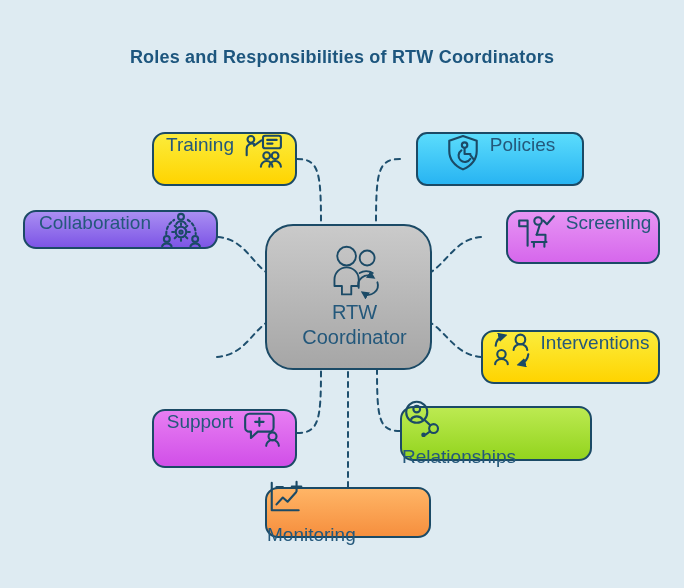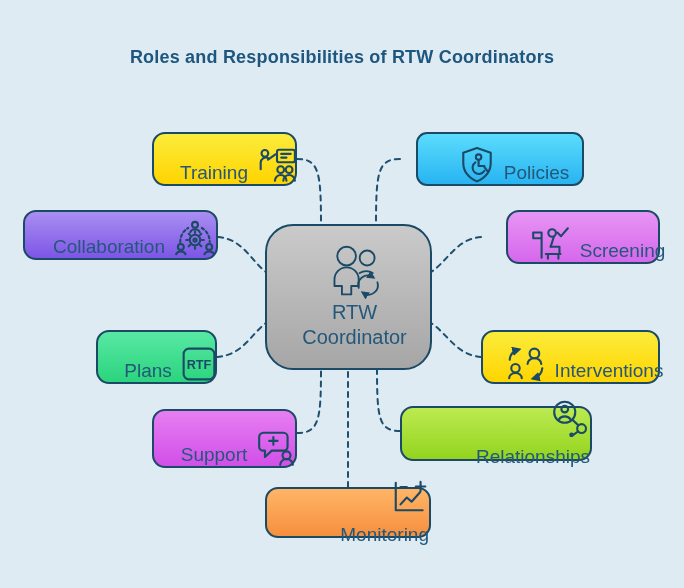--- a/index.html
+++ b/index.html
@@ -4,23 +4,23 @@
 <style>
   html,body{margin:0;padding:0;}
   body{background:var(--background,#DEEBF2);}
   .canvas{position:relative;width:684px;height:588px;overflow:hidden;
           font-family:"Liberation Sans",sans-serif;background:var(--background,#DEEBF2);}
   .title{position:absolute;top:47px;left:0;width:100%;text-align:center;
          font-size:18px;font-weight:bold;color:var(--title-color,#1D567E);letter-spacing:.2px;}
   .connector-layer{position:absolute;left:0;top:0;width:684px;height:588px;}
   .connector-layer path{fill:none;stroke:var(--connector,#1E4F6E);stroke-width:2;
          stroke-dasharray:5 5;stroke-linecap:round;}
-  .node{position:absolute;display:flex;align-items:flex-end;justify-content:center;gap:9px;
+  .node{position:absolute;display:flex;align-items:flex-start;justify-content:center;gap:9px;
         border:2px solid var(--stroke,#1B4A66);border-radius:13px;box-sizing:border-box;
-        color:var(--text,#24587B);font-size:19px;white-space:nowrap;padding-left:28px;}
+        color:var(--text,#24587B);font-size:19px;white-space:nowrap;}
   .center-node{position:absolute;display:flex;flex-direction:column;align-items:center;
         justify-content:center;border:2px solid var(--stroke,#1B4A66);border-radius:28px;
         box-sizing:border-box;color:var(--text,#24587B);font-size:20px;line-height:1.25;}
   .icon{stroke:currentColor;fill:none;stroke-width:2;stroke-linecap:round;stroke-linejoin:round;
         color:var(--stroke,#1B4A66);display:block;flex:0 0 auto;}
   .icon .fillpart{fill:currentColor;stroke:none;}
   .icon text{stroke:none;fill:currentColor;font-family:"Liberation Sans",sans-serif;font-weight:bold;}
   .dashed-sub{stroke-dasharray:2.5 2.5;}
 </style>
 </head>
@@ -78,21 +78,21 @@
     <svg class="icon" width="36" height="38" viewBox="0 0 34 36">
       <path d="M17,2 L30,6.5 V16 c0,9.5 -6.5,14.5 -13,17.5 C10.5,30.5 4,25.5 4,16 V6.5 z"></path>
       <circle cx="18.5" cy="10.5" r="2.6"></circle>
       <path d="M18.5,13.5 v5.5 h5.5"></path>
       <path d="M15.5,15.5 a6,6 0 1 0 8.5,8"></path>
       <path d="M24,20 l3.5,4.5"></path>
     </svg>
     <span>Policies</span>
   </div>
 
-  <div class="node" style="left: 23px; top: 210px; width: 195px; height: 50px; background: linear-gradient(rgb(169, 142, 242) 0%, rgb(125, 85, 230) 100%);">
+  <div class="node" style="left: 23px; top: 210px; width: 195px; height: 39px; background: linear-gradient(rgb(169, 142, 242) 0%, rgb(125, 85, 230) 100%);">
     <span>Collaboration</span>
     <svg class="icon" width="42" height="38" viewBox="0 0 40 36">
       <circle cx="20" cy="4.5" r="2.8"></circle>
       <path d="M15.5,11.5 a4.8,4.2 0 0 1 9,0"></path>
       <circle cx="20" cy="19" r="5"></circle>
       <circle cx="20" cy="19" r="1.5"></circle>
       <path d="M20,12.4 v-1.8 M24.7,14.3 l1.3,-1.3 M26.6,19 h1.8 M24.7,23.7 l1.3,1.3 M20,25.6 v1.8 M15.3,23.7 l-1.3,1.3 M13.4,19 h-1.8 M15.3,14.3 l-1.3,-1.3"></path>
       <circle cx="6.5" cy="25.5" r="2.8"></circle>
       <path d="M2,32.5 a4.8,4.2 0 0 1 9,0"></path>
       <circle cx="33.5" cy="25.5" r="2.8"></circle>
@@ -106,27 +106,20 @@
       <path d="M27,8 l3.5,3.5 L37,4"></path>
       <path d="M12,32 V8 h-8 v5.5 h8"></path>
       <circle cx="22" cy="8.5" r="3.6"></circle>
       <path d="M23.5,12.5 l-2.8,9"></path>
       <path d="M20.5,21.5 h8.5 M29,21.5 v6.5"></path>
       <path d="M16,28.5 h14 M18,28.5 v4.5 M28,28.5 v4.5"></path>
     </svg>
     <span>Screening</span>
   </div>
 
-  <div class="node" style="left: 96px; top: 330px; width: 121px; height: 54px; background: linear-gradient(rgb(88, 232, 164) 0%, rgb(43, 212, 125) 100%);">
-    <span>Plans</span>
-    <svg class="icon" width="36" height="36" viewBox="0 0 34 34">
-      <rect x="2.5" y="2.5" width="29" height="29" rx="5"></rect>
-      <text x="17" y="21.5" text-anchor="middle" font-size="12">RTF</text>
-    </svg>
-  </div>
 
   <div class="node" style="left: 481px; top: 330px; width: 179px; height: 54px; background: linear-gradient(rgb(251, 236, 60) 0%, rgb(255, 212, 0) 100%);">
     <svg class="icon" width="40" height="36" viewBox="0 0 38 34">
       <defs>
         <marker id="ah-i" viewBox="0 0 8 8" refX="5" refY="4" markerWidth="4.5" markerHeight="4.5" orient="auto-start-reverse">
           <path d="M0,0 L8,4 L0,8 z" class="fillpart"></path>
         </marker>
       </defs>
       <circle cx="27" cy="7" r="4.6"></circle>
       <path d="M20.5,17 a6.5,5.5 0 0 1 13,0"></path>

